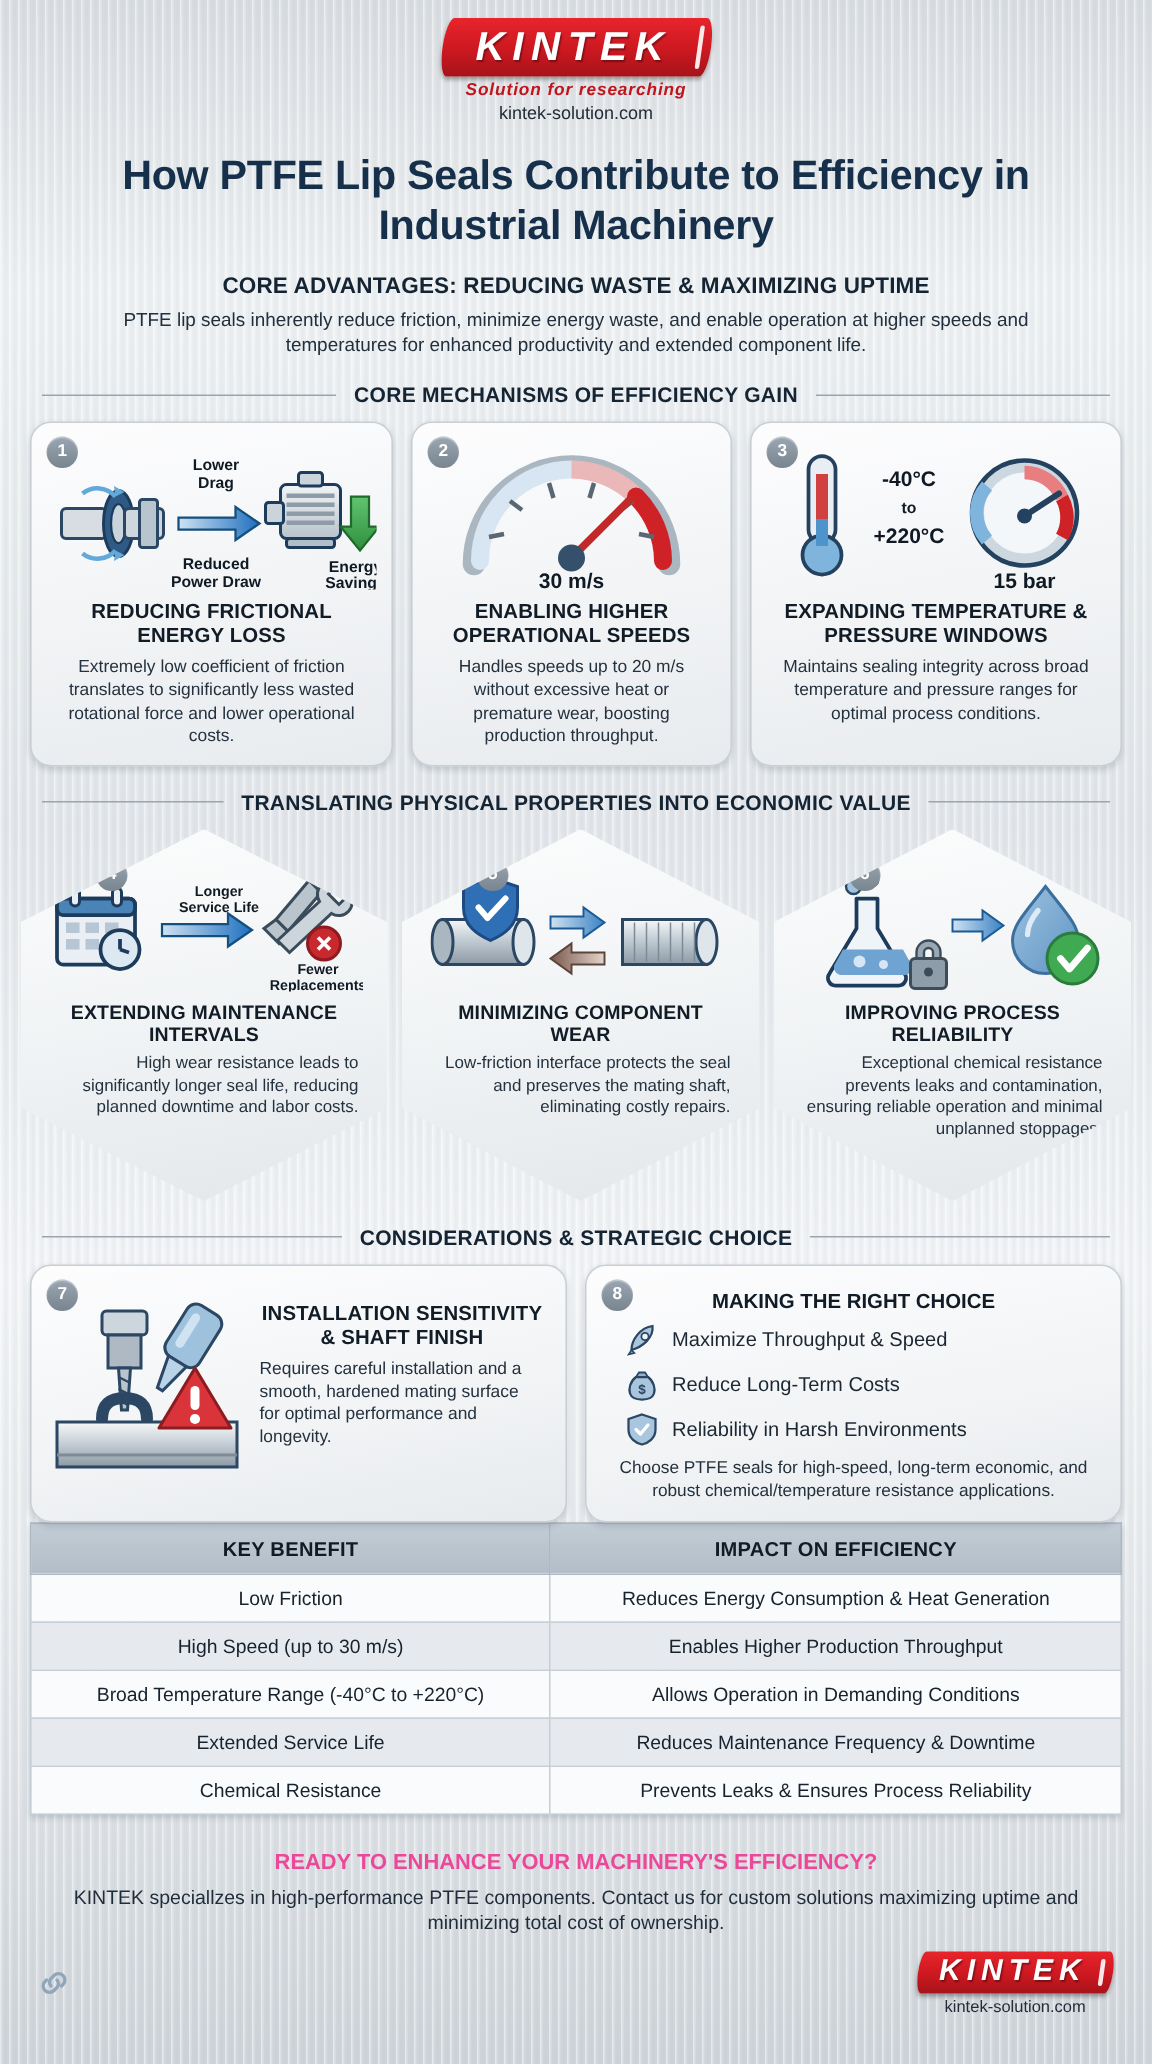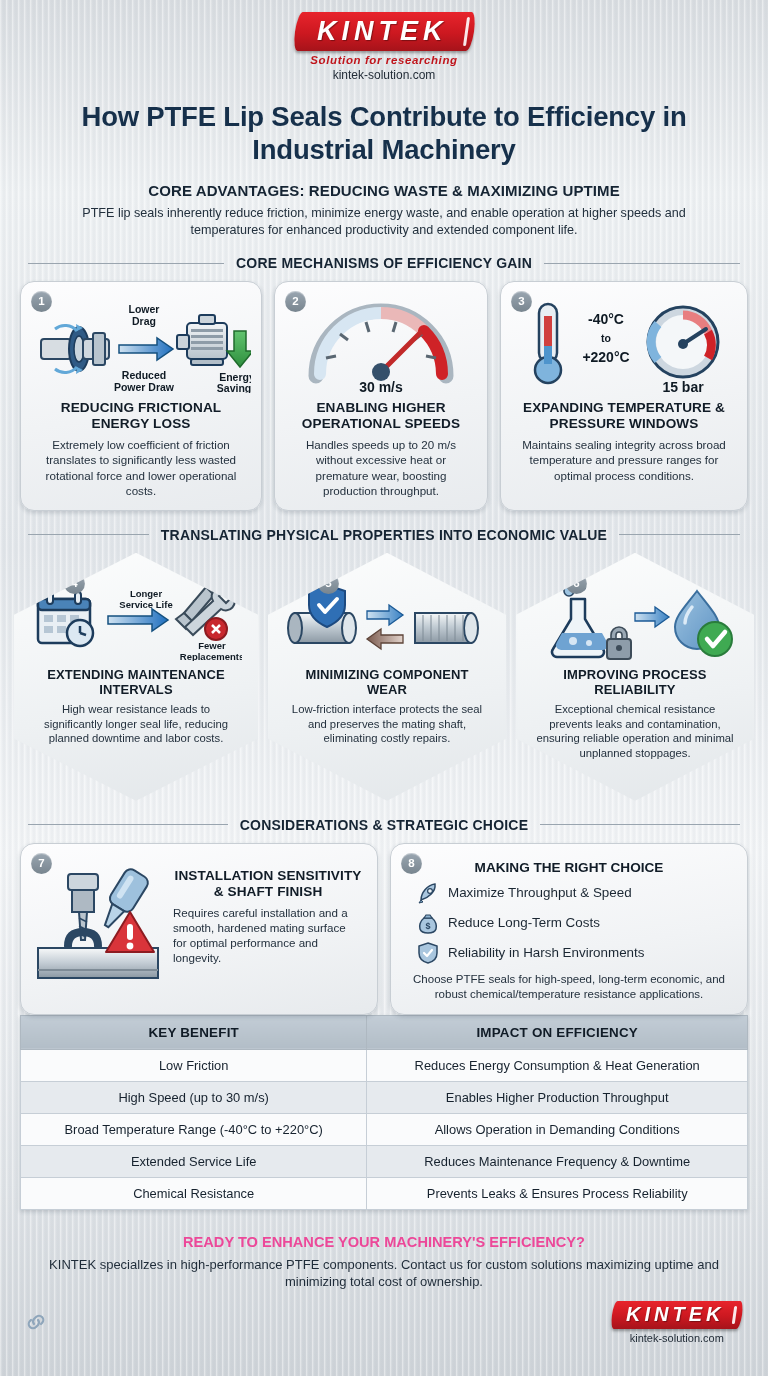--- a/index.html
+++ b/index.html
@@ -167,21 +167,21 @@
     padding: 26px 16px 10px 16px;
     text-align: center;
     display: flex;
     flex-direction: column;
     align-items: center;
     filter: drop-shadow(0 2px 3px rgba(40,55,70,0.28));
   }
   .hex .badge { left: 50px; top: 20px; }
   .hex .art { height: 78px; }
   .hex .card-title { font-size: 13px; }
-  .hex .card-body { font-size: 11.3px; line-height: 1.28; }
+  .hex .card-body { font-size: 11.3px; line-height: 1.28; text-align: right; }
 
   
   .wide-row { display: flex; gap: 12px; padding: 0 20px; }
   .wide-card {
     position: relative;
     flex: 1;
     background: linear-gradient(170deg,#fdfdfe 0%,#f1f3f5 60%,#e7eaed 100%);
     border: 1px solid #c8ced4;
     border-radius: 14px;
     box-shadow: 0 2px 4px rgba(40,55,70,0.18);

